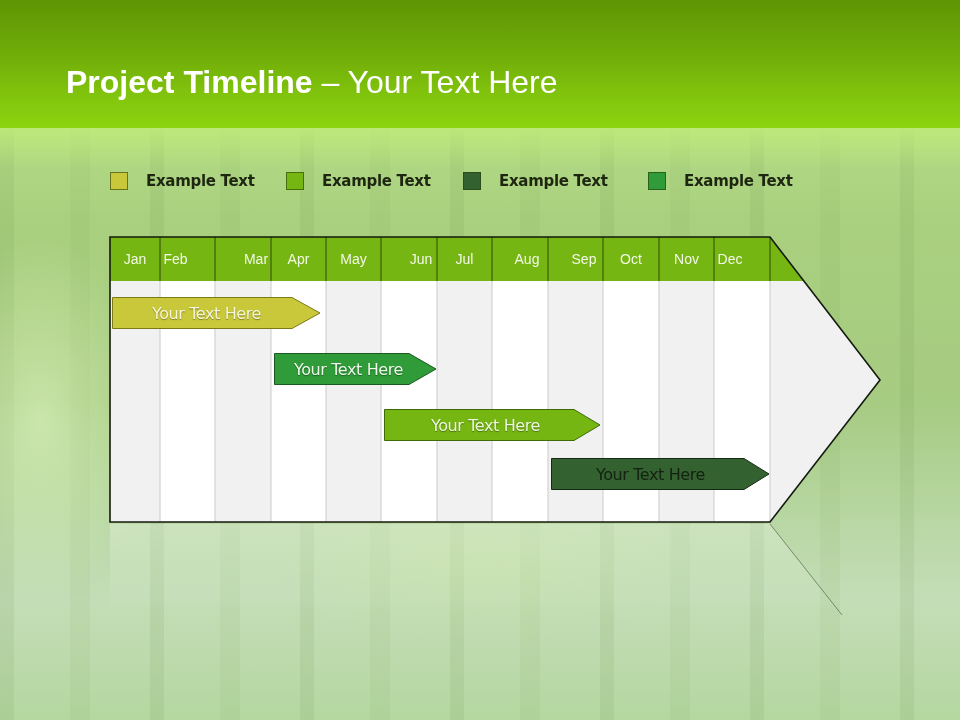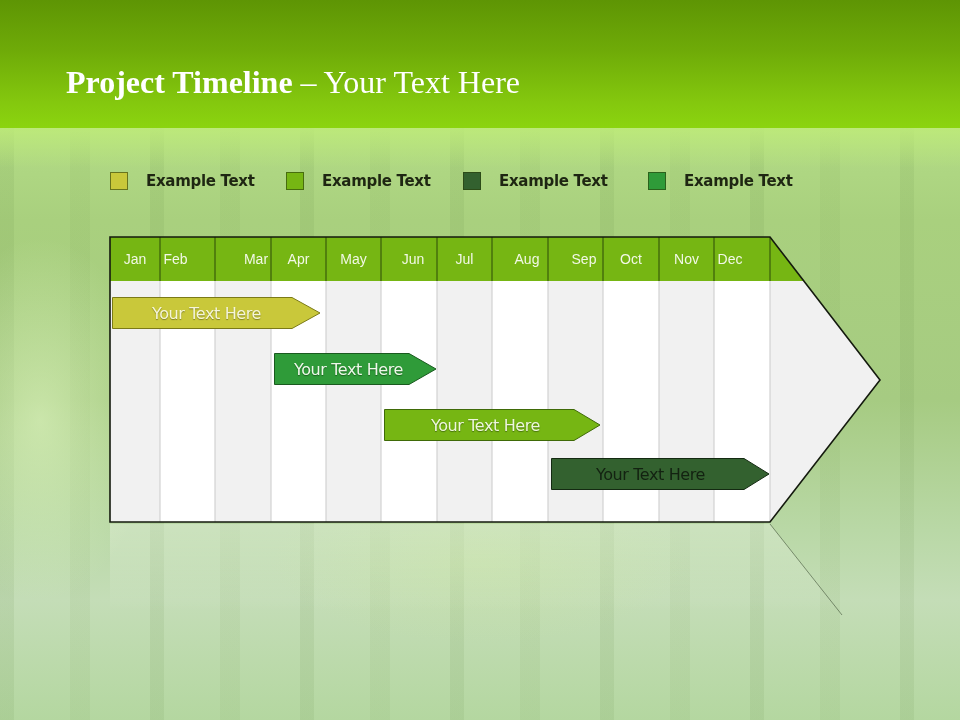--- a/index.html
+++ b/index.html
@@ -15,21 +15,21 @@
   .header {
     position:absolute; left:0; top:0; width:960px; height:128px;
     background:linear-gradient(180deg, #5e9504 0%, #6fab08 40%, #84c80e 80%, #8bd40f 100%);
   }
   .header-fade {
     position:absolute; left:0; top:128px; width:960px; height:40px;
     background:linear-gradient(180deg, rgba(190,235,120,0.85), rgba(190,235,120,0));
   }
   .title {
     position:absolute; left:66px; top:60px; color:#ffffff;
-    font-size:32px; line-height:44px; white-space:nowrap;font-family:Liberation Serif, serif;
+    font-size:32px; line-height:44px; white-space:nowrap;
   }
   .title b { font-weight:bold; }
   .title .sep { font-weight:normal; }
 
   .legend-item { position:absolute; top:170px; height:22px; display:flex; align-items:center; }
   .legend-swatch { width:18px; height:18px; box-sizing:border-box; border:1px solid rgba(40,60,10,0.6); }
   .legend-label { margin-left:18px; font-weight:bold; font-size:15px; color:#1e2612; font-family:"DejaVu Sans", sans-serif; letter-spacing:-0.3px; }
 
   .timeline-svg { position:absolute; left:0; top:0; }
 
@@ -137,21 +137,21 @@
   </g>
 
   <polygon points="110,237 770,237 880,380 770,522 110,522" fill="none" stroke="#141a0e" stroke-width="1.6"></polygon>
 </svg>
 
 <div class="month" style="left:110px; width:50px;">Jan</div>
 <div class="month" style="left:148px; width:55px;">Feb</div>
 <div class="month" style="left:228px; width:56px;">Mar</div>
 <div class="month" style="left:271px; width:55px;">Apr</div>
 <div class="month" style="left:326px; width:55px;">May</div>
-<div class="month" style="left:373px; width:80px;">Jun</div>
+<div class="month" style="left:381px; width:80px;">Jun</div>
 <div class="month" style="left:437px; width:55px;">Jul</div>
 <div class="month" style="left:492px; width:40px;margin-left:15px;">Aug</div>
 <div class="month" style="left:548px; width:72px;">Sep</div>
 <div class="month" style="left:603px; width:56px;">Oct</div>
 <div class="month" style="left:659px; width:55px;">Nov</div>
 <div class="month" style="left:714px; width:32px;">Dec</div>
 
 <div class="bar" style="left:112px; top:297px; width:209px; color:#f6f6d8; text-shadow:0 1px 1px rgba(80,80,20,0.6);">
   <svg width="209" height="32">
       <polygon points="0.5,0.5 180,0.5 208,16 180,31.5 0.5,31.5" fill="#c9c83a" stroke="#7b7a17" stroke-width="1"></polygon>

